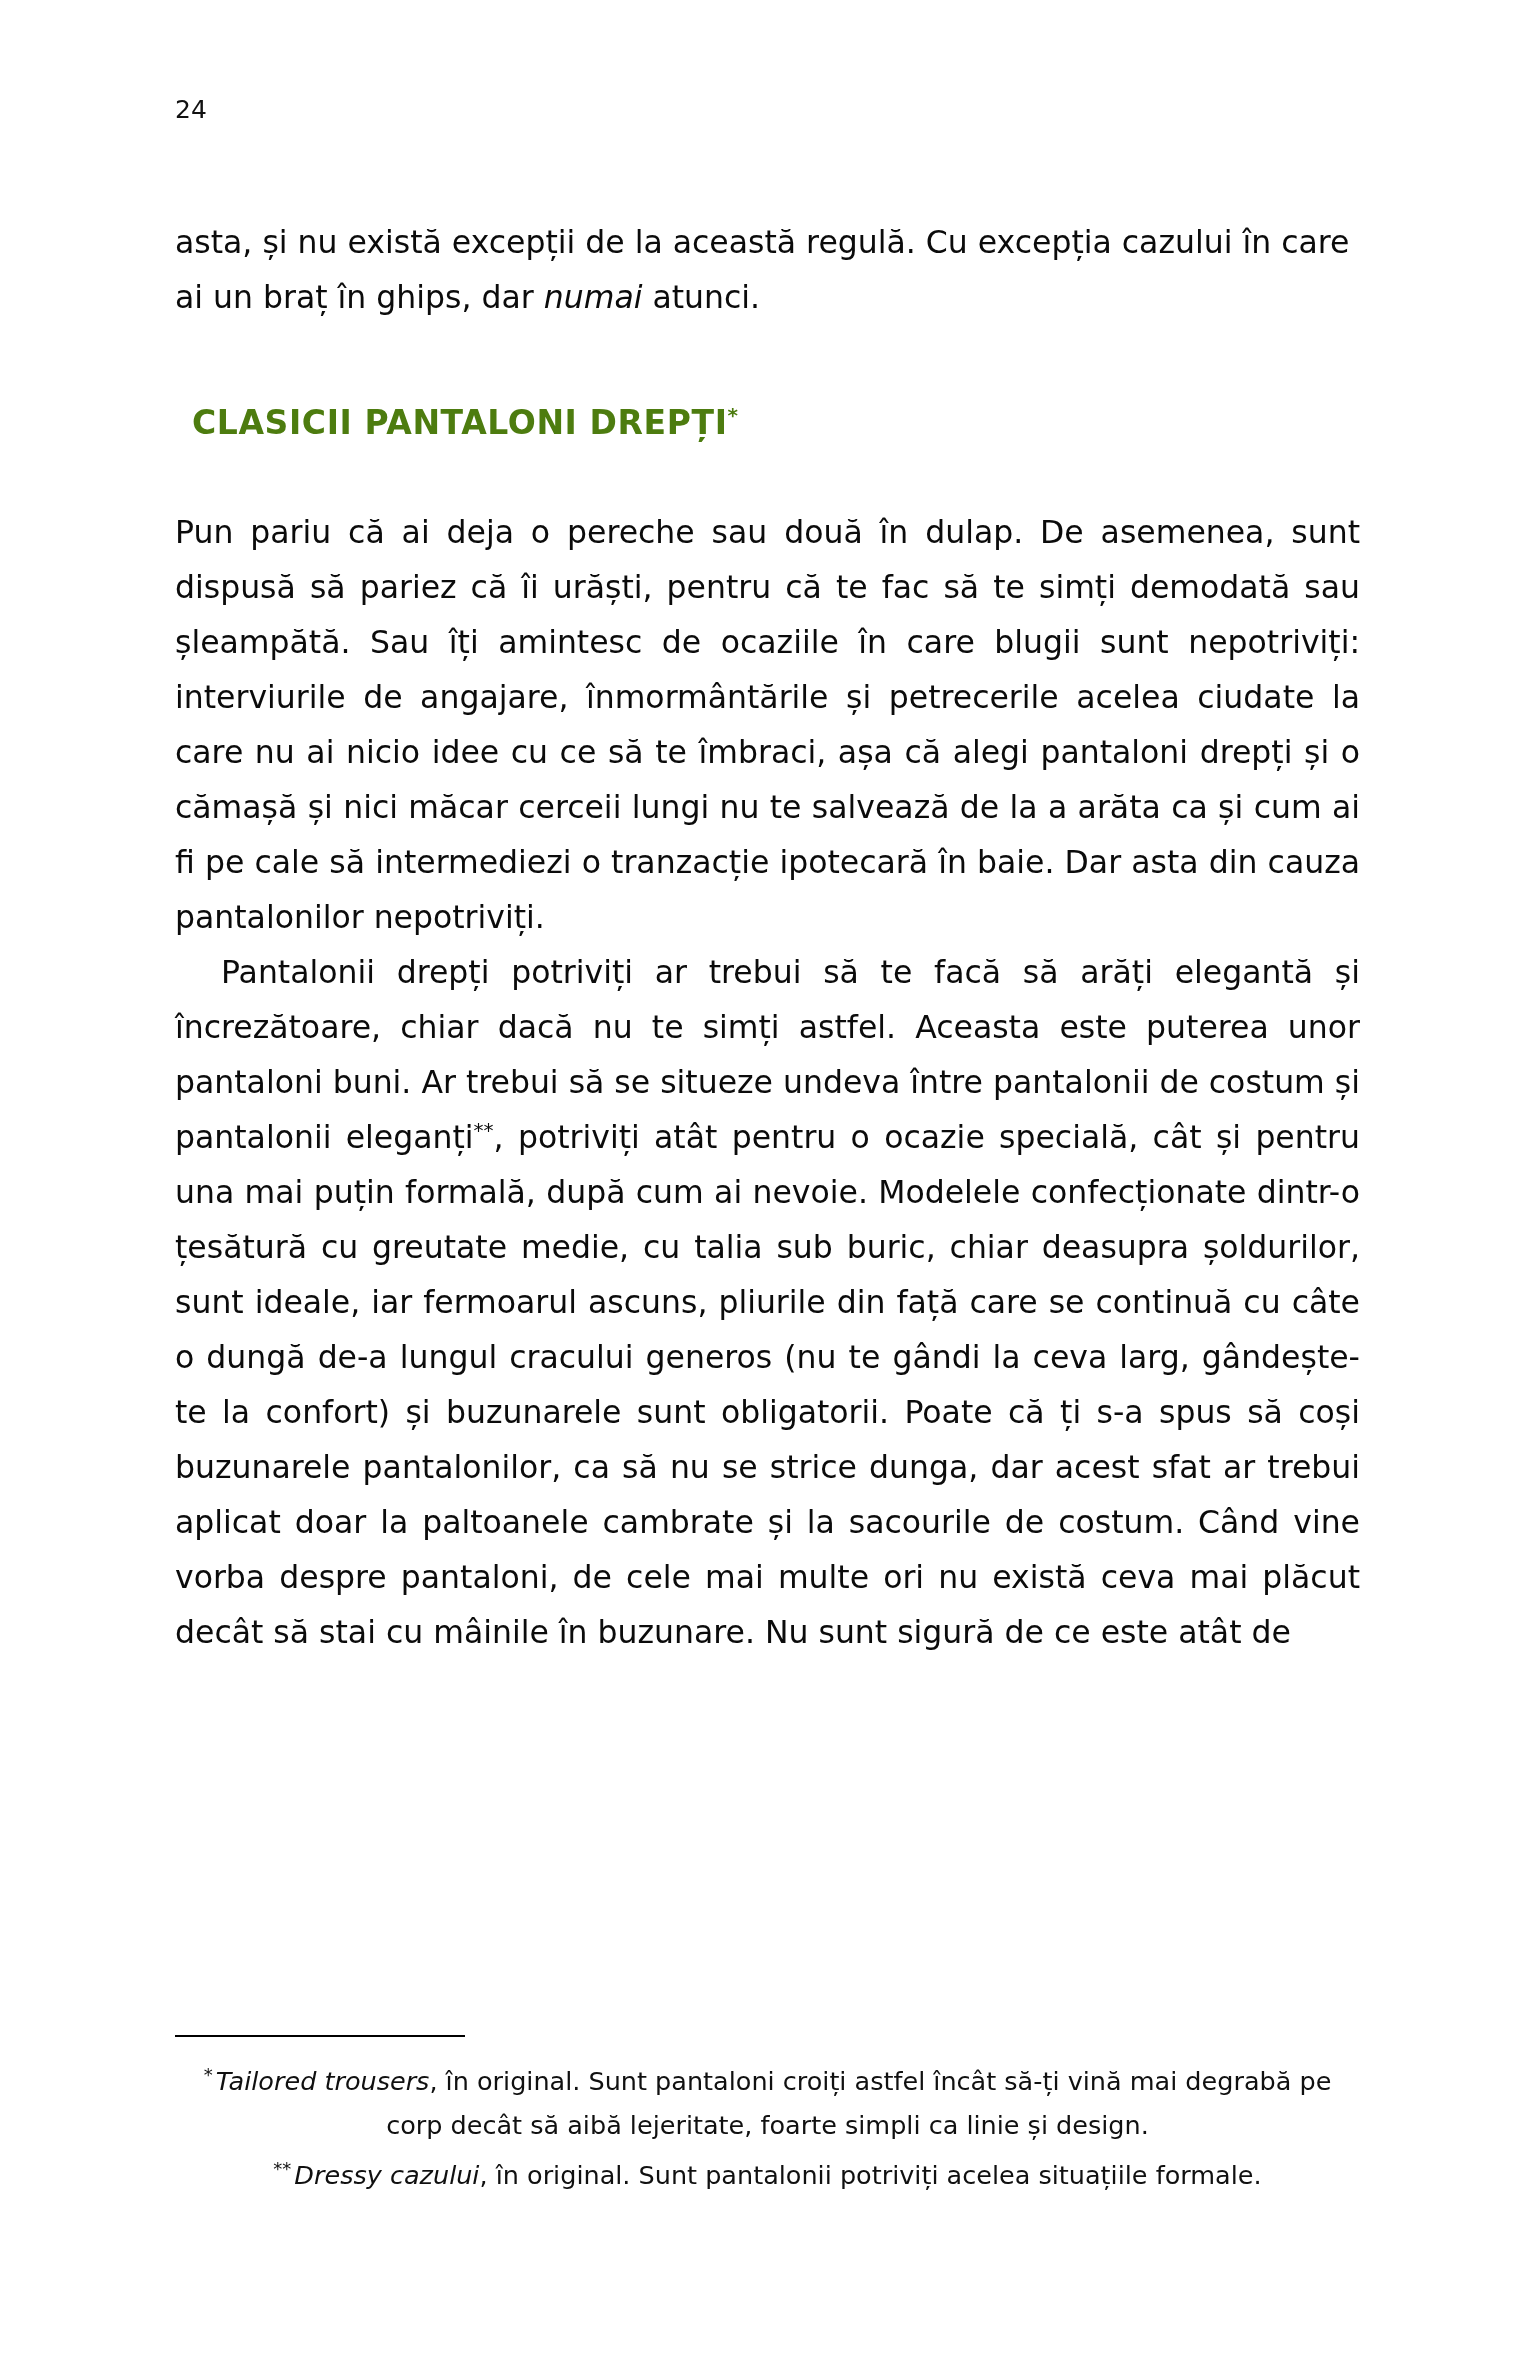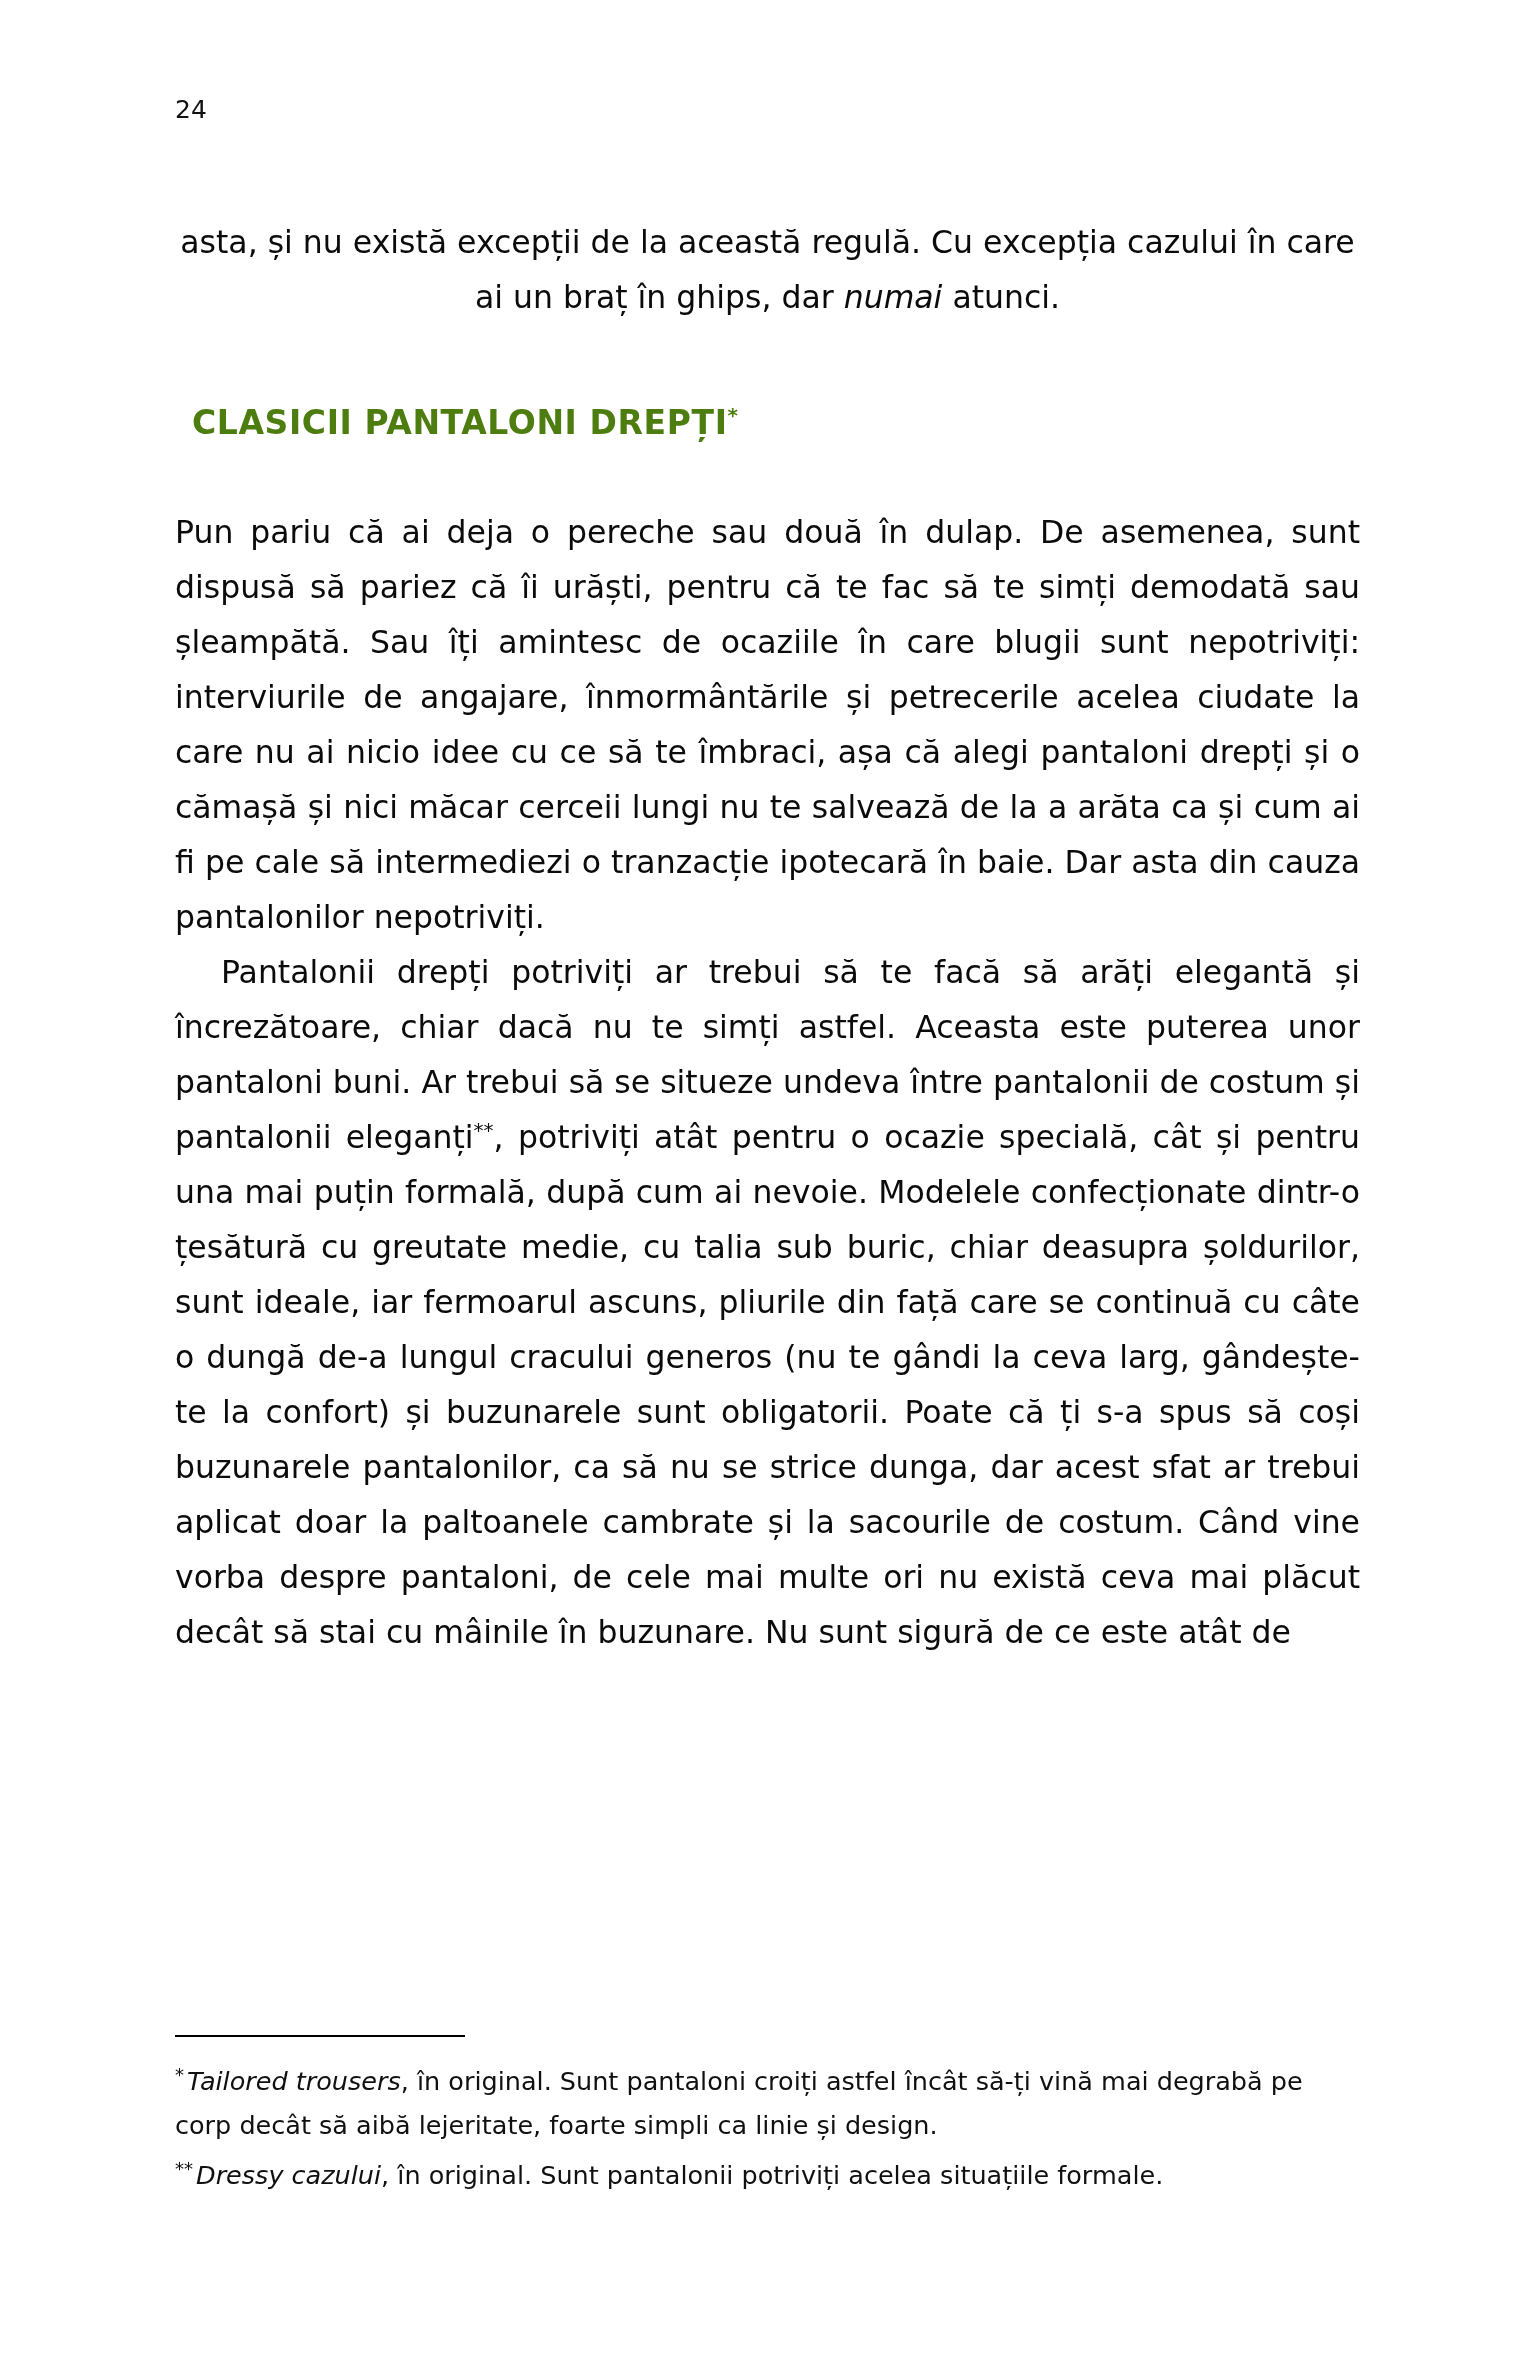--- a/index.html
+++ b/index.html
@@ -57,21 +57,21 @@
   }
   p.body-text {
     margin: 0;
     font-size: 31.5px;
     line-height: 55px;
     text-align: justify;
     color: #0b0b0b;
     hyphens: none;
   }
   p.no-justify {
-    text-align: center;
+    text-align: left;
   }
   p.indent {
     text-indent: 46px;
   }
   .gap-after {
     margin-bottom: 55px;
   }
   h2.section-title {
     margin: 17px;
     font-size: 33px;
@@ -100,21 +100,21 @@
   .fn-rule {
     width: 290px;
     height: 2px;
     background: #000;
     margin-bottom: 22px;
   }
   p.fn {
     margin: 0 0 6px 0;
     font-size: 25.5px;
     line-height: 44px;
-    text-align: left;
+    text-align: center;
     color: #101010;
   }
   p.fn sup {
     font-size: 18px;
     vertical-align: super;
     line-height: 0;
     margin-right: 3px;
   }
 </style>
 </head>

